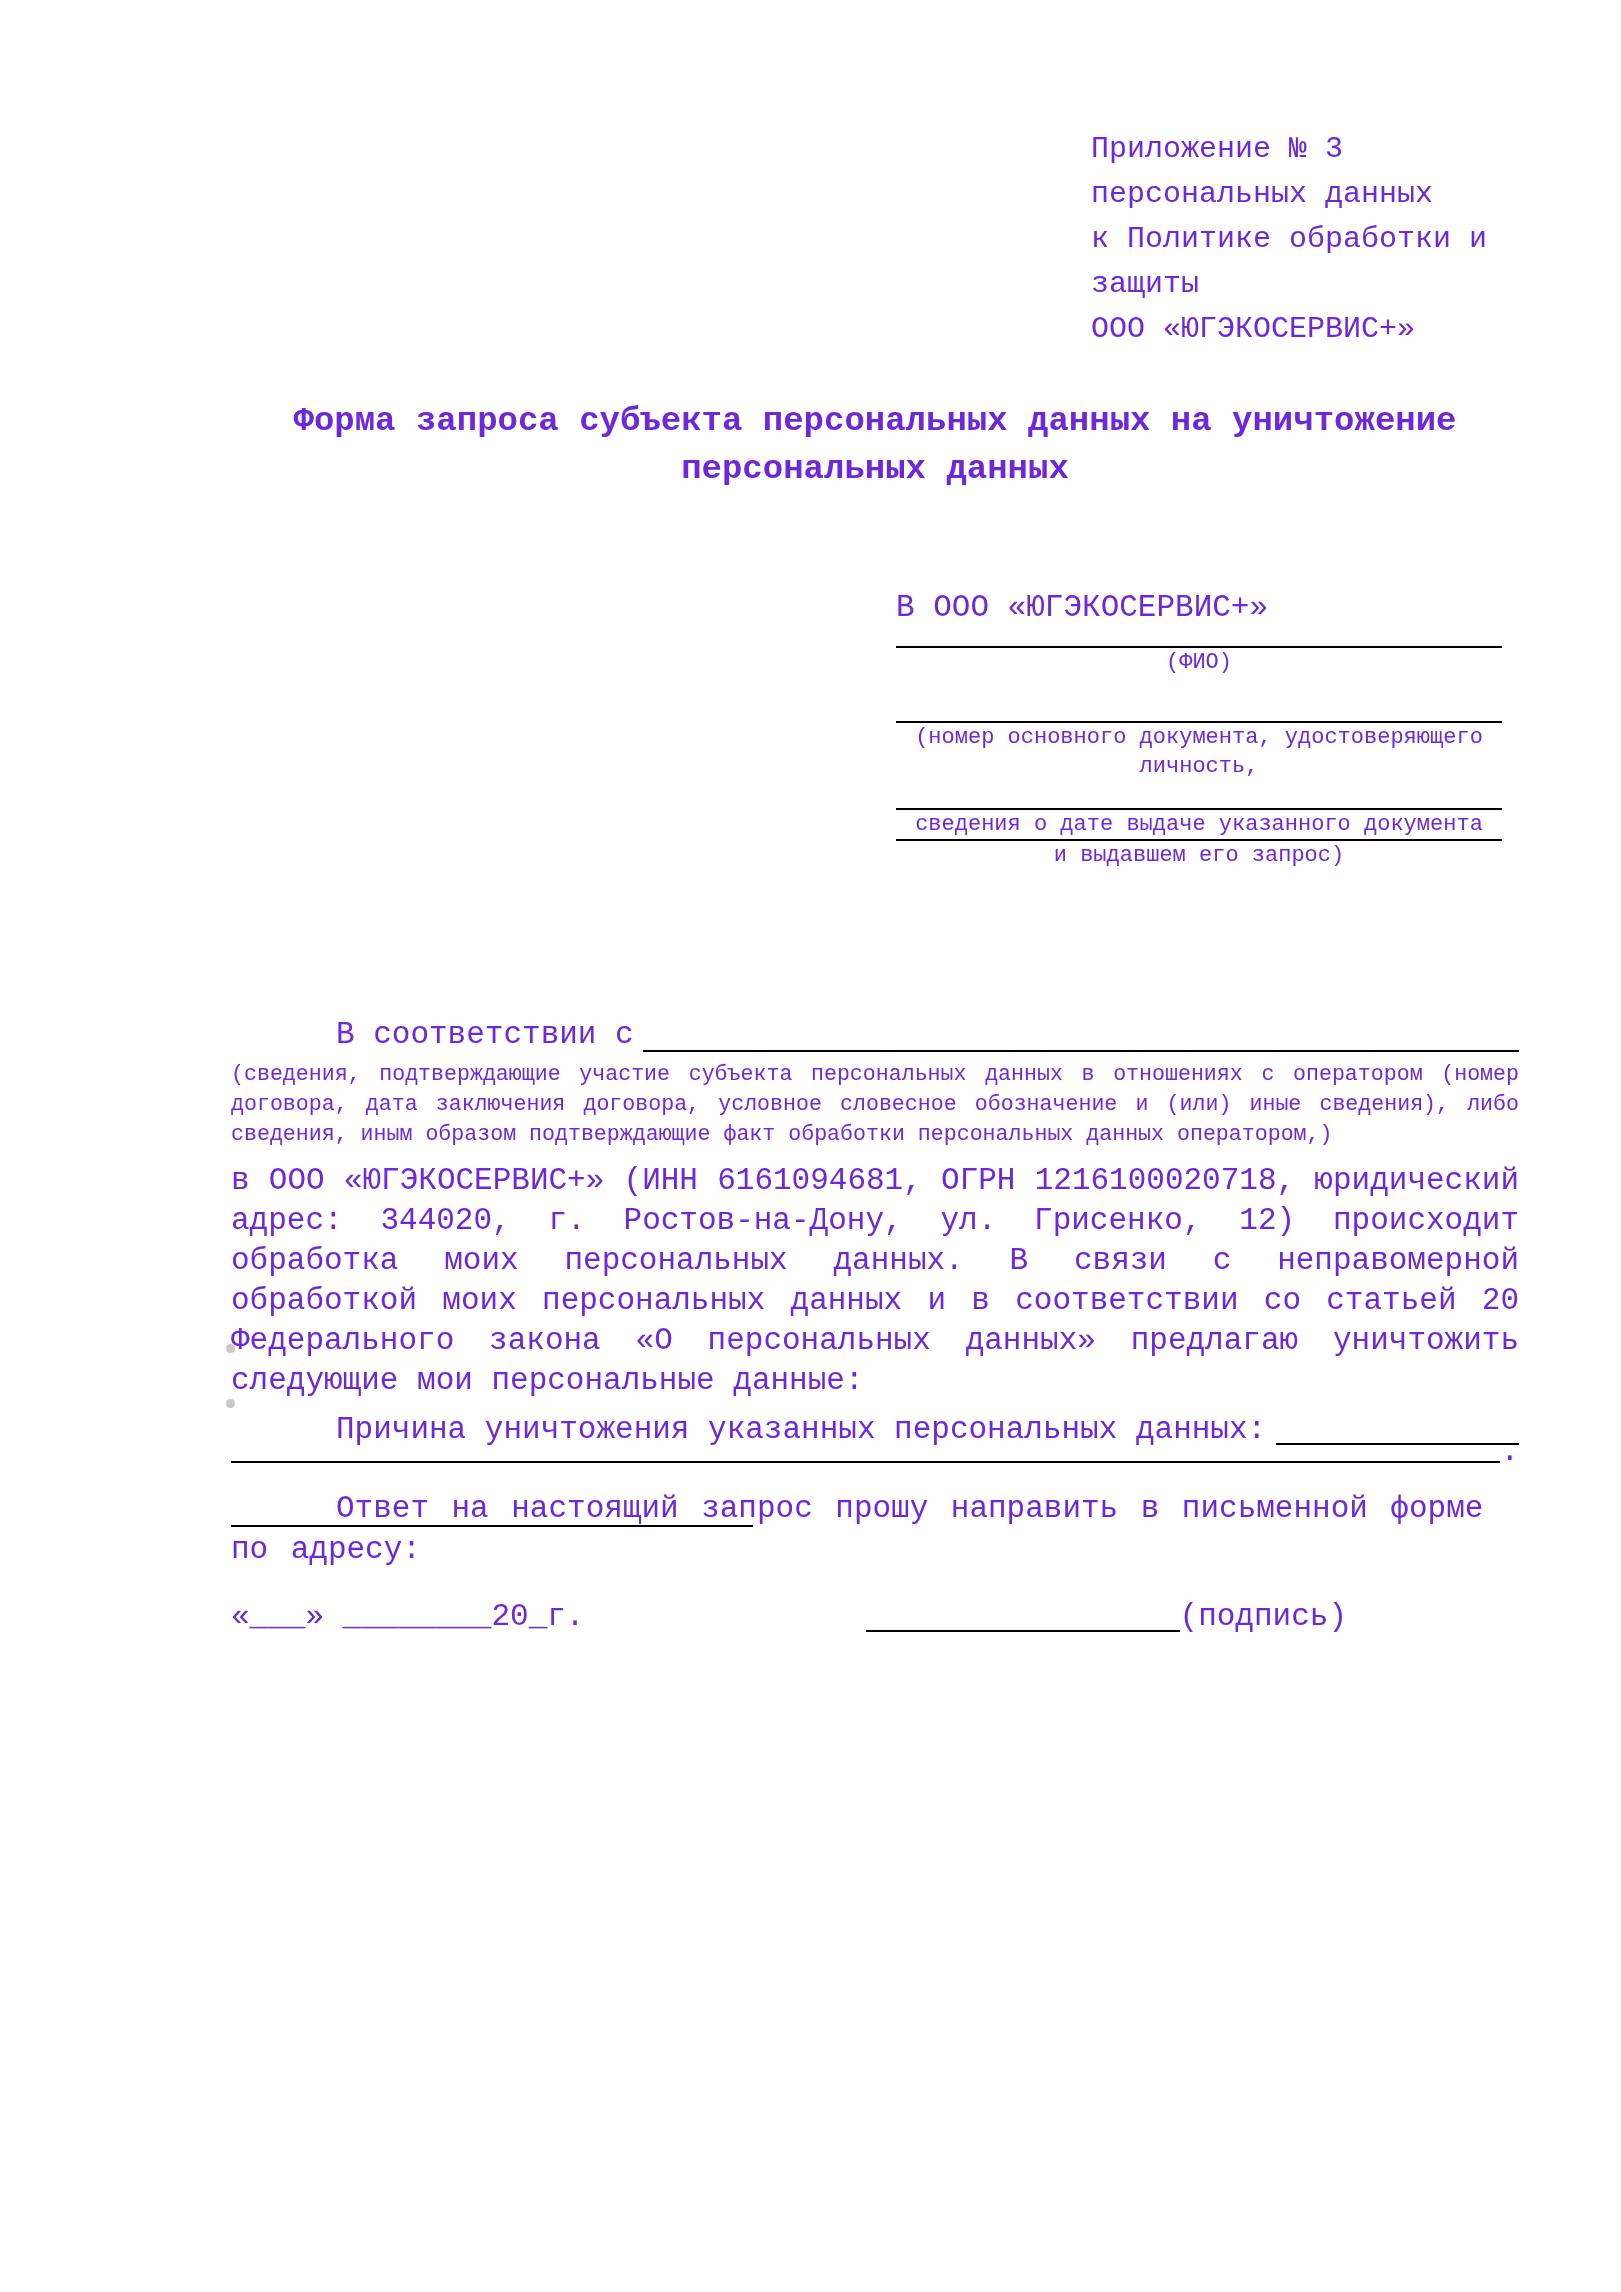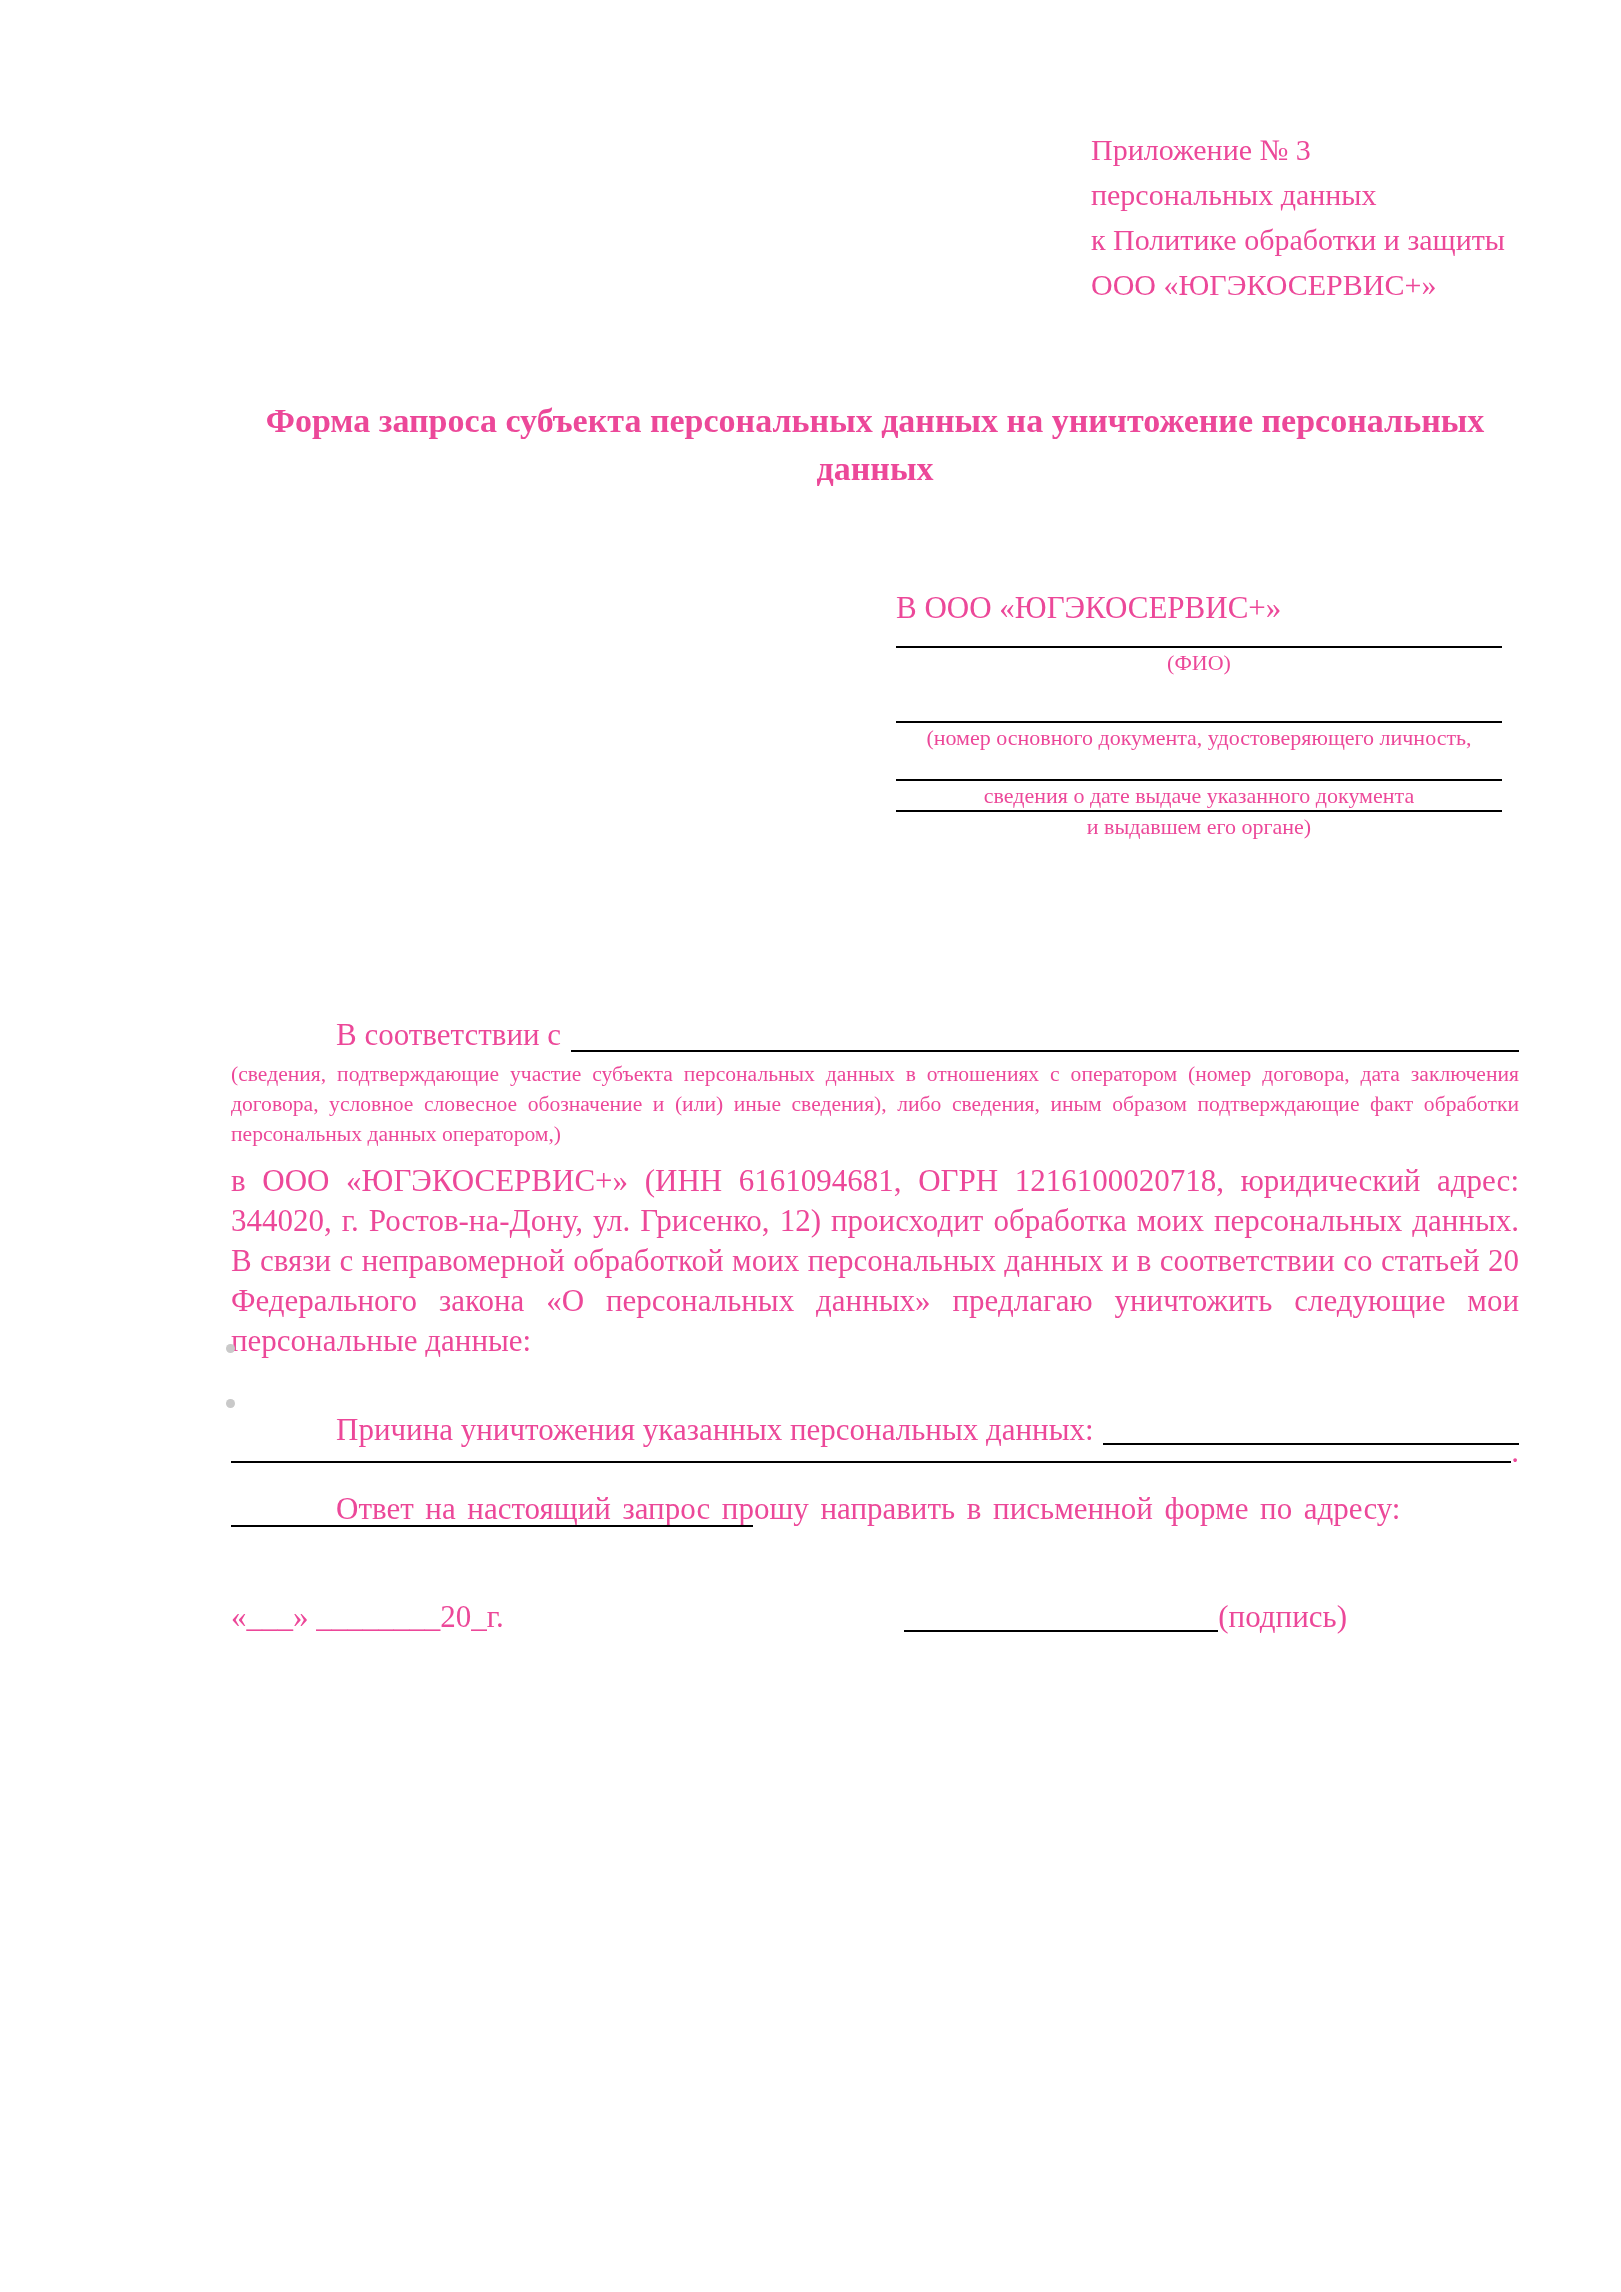--- a/index.html
+++ b/index.html
@@ -147,21 +147,21 @@
     display: inline-block;
     width: 314px;
     border-bottom: 2.9px solid #000;
     height: 33px;
     margin-bottom: 4.9px;
   }
 </style>
 </head>
 <body>
 
-<div class="page" style="background: rgb(255, 255, 255); color: #ec4899;">
+<div class="page" style="background: rgb(255, 255, 255); color: #6d28d9; font-family: Liberation Mono, monospace;">
 
   <div class="header-block">
     <div>Приложение № 3</div>
     <div>персональных данных</div>
     <div>к Политике обработки и защиты</div>
     <div>ООО «ЮГЭКОСЕРВИС+»</div>
   </div>
 
   <div class="doc-title">Форма запроса субъекта персональных данных на уничтожение персональных данных</div>
 
@@ -175,21 +175,21 @@
     <div class="fld">
       <div class="rule"></div>
       <div class="lbl">(номер основного документа, удостоверяющего личность,</div>
     </div>
     <div class="fld">
       <div class="rule"></div>
       <div class="lbl">сведения о дате выдаче указанного документа</div>
     </div>
     <div class="fld">
       <div class="rule"></div>
-      <div class="lbl">и выдавшем его органе)</div>
+      <div class="lbl">и выдавшем его запрос)</div>
     </div>
   </div>
 
   <div class="main-col">
     <div class="flex-row accordance-row">
       <span class="lead">В соответствии с</span>
       <span class="fill"></span>
     </div>
     <div class="note">(сведения, подтверждающие участие субъекта персональных данных в отношениях с оператором (номер договора, дата заключения договора, условное словесное обозначение и (или) иные сведения), либо сведения, иным образом подтверждающие факт обработки персональных данных оператором,)</div>
     <div class="main-para">в ООО «ЮГЭКОСЕРВИС+» (ИНН 6161094681, ОГРН 1216100020718, юридический адрес: 344020, г. Ростов-на-Дону, ул. Грисенко, 12) происходит обработка моих персональных данных. В связи с неправомерной обработкой моих персональных данных и в соответствии со статьей 20 Федерального закона «О персональных данных» предлагаю уничтожить следующие мои персональные данные:</div>

